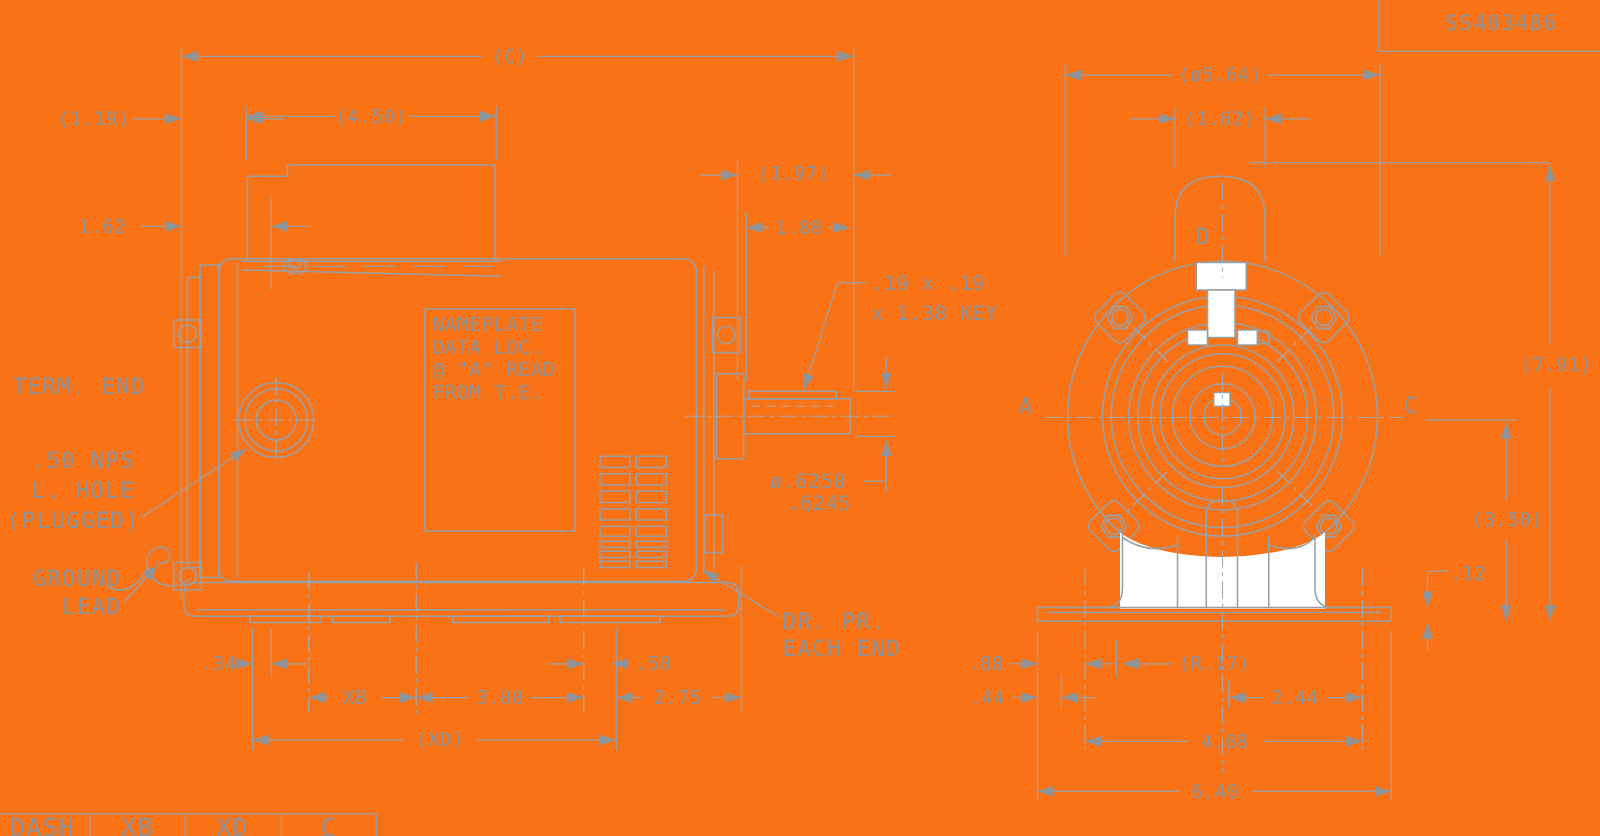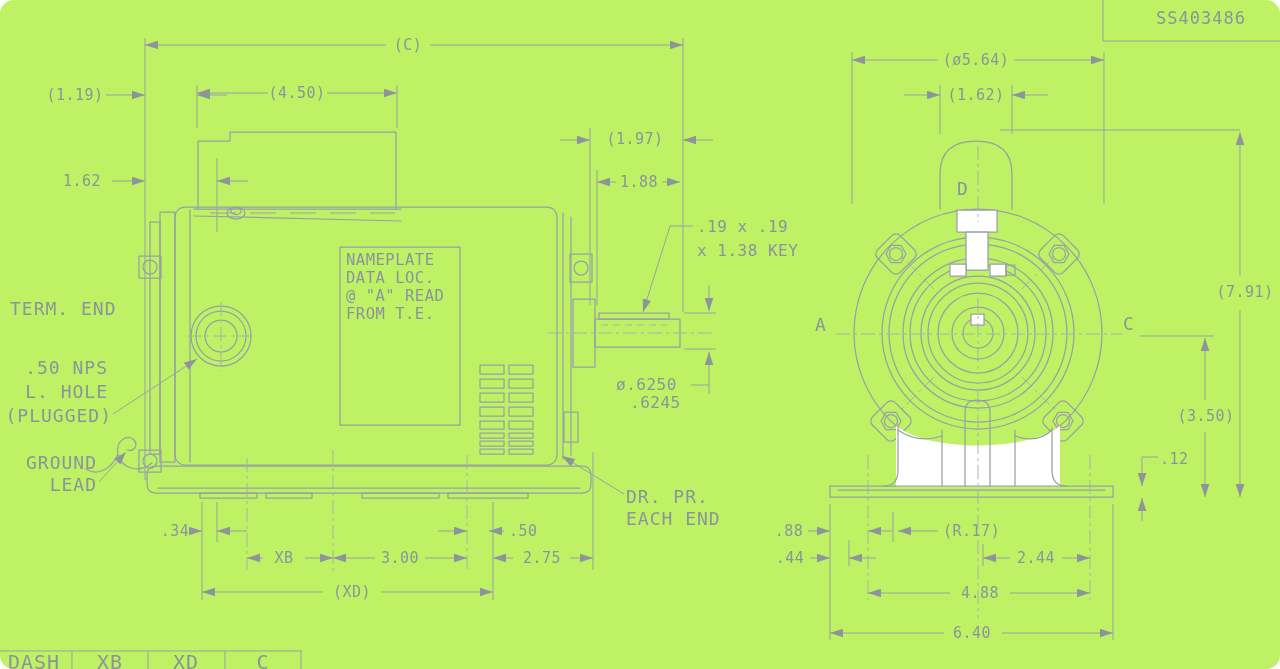--- a/index.html
+++ b/index.html
@@ -1,16 +1,16 @@
 <!DOCTYPE html>
 <html><head>
 <meta charset="utf-8">
 <style>
   html,body{margin:0;padding:0;background:#ffffff;}
-  .stage{position:relative;width:1280px;height:669px;background:#bef264;overflow:hidden;border-radius:14px;}
+  .stage{position:relative;width:1280px;height:669px;background:#f97316;overflow:hidden;}
   svg{display:block;}
   .ol{stroke:#97a0a7;stroke-width:1.25;fill:none;stroke-linecap:round;stroke-linejoin:round;}
   .olw{stroke:#97a0a7;stroke-width:1.25;fill:#ffffff;stroke-linejoin:round;}
   .dl{stroke:#99a1a8;stroke-width:1;fill:none;}
   .cl{stroke:#a3abb1;stroke-width:0.9;fill:none;stroke-dasharray:14 4 3 4;}
   .hl{stroke:#a3abb1;stroke-width:0.9;fill:none;stroke-dasharray:7 5;}
   .mask{fill:#ffffff;stroke:none;}
   text{fill:#8b949c;font-family:"DejaVu Sans Mono","Liberation Mono",monospace;}
   .td{font-size:15px;letter-spacing:0.5px;}
   .tk{font-size:16px;letter-spacing:0.5px;}

